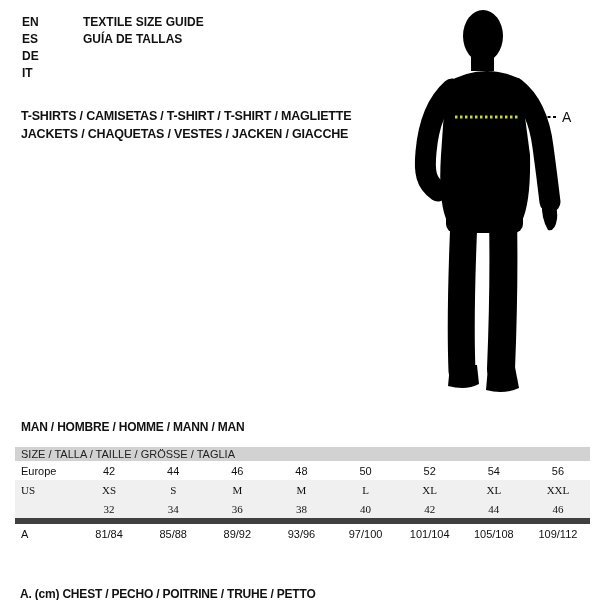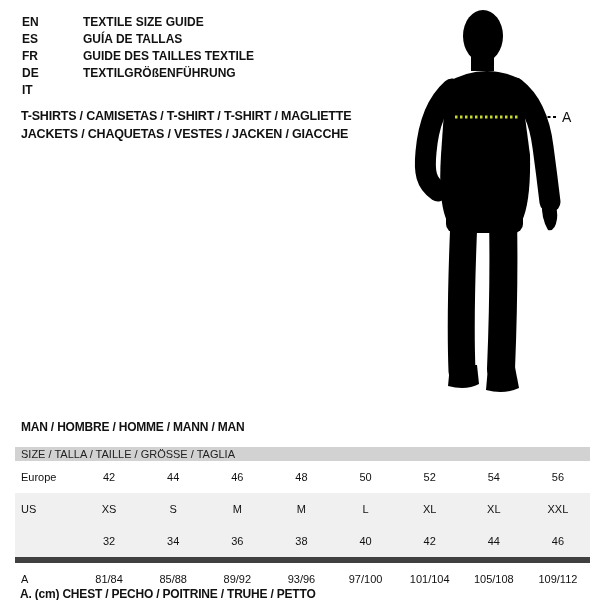--- a/index.html
+++ b/index.html
@@ -17,47 +17,42 @@
   
   .figure-wrap{position:absolute;left:400px;top:5px;width:180px;height:395px;}
   
   .section-title{position:absolute;left:21px;top:420px;font-weight:700;font-size:12px;letter-spacing:-0.2px;}
   
   .size-table{position:absolute;left:15px;top:447px;width:575px;font-size:11px;}
   .thead{
     height:14px;line-height:14px;background:var(--header-bg,#d2d2d2);
     padding-left:6px;color:#222;
   }
-  .tr{display:grid;grid-template-columns:62px repeat(8,1fr);height:32px;align-items:center;}
-  .tr.stripe{background:var(--stripe-bg,#f0f0f0);}
+  .tr{display:grid;grid-template-columns:62px repeat(8,1fr);height:19px;align-items:center;}
+  .tr.stripe{background:var(--stripe-bg,#f0f0f0);font-family:Liberation Serif, serif;}
   .tr.stripe-end{border-bottom:6px solid #404040;}
   .tc{text-align:center;}
   .tc.lbl{text-align:left;padding-left:6px;}
   
   .footnote{position:absolute;left:20px;top:550px;font-weight:700;font-size:12px;letter-spacing:-0.2px;margin-top:37px;}
 </style>
 </head>
 <body>
 
 <div class="langs">
   <div class="lang-row">
     <span class="lang-code">EN</span>
     <span class="lang-name">TEXTILE SIZE GUIDE</span>
   </div>
   <div class="lang-row">
     <span class="lang-code">ES</span>
     <span class="lang-name">GUÍA DE TALLAS</span>
   </div>
   <div class="lang-row">
-    <span class="lang-code">FR</span>
-    <span class="lang-name">GUIDE DES TAILLES TEXTILE</span>
-  </div>
-  <div class="lang-row">
     <span class="lang-code">DE</span>
-    <span class="lang-name">TEXTILGRÖßENFÜHRUNG</span>
   </div>
   <div class="lang-row">
     <span class="lang-code">IT</span>
   </div>
 </div>
 
 <div class="cats">
   <div>T-SHIRTS / CAMISETAS / T-SHIRT / T-SHIRT / MAGLIETTE</div>
   <div>JACKETS / CHAQUETAS / VESTES / JACKEN / GIACCHE</div>
 </div>

